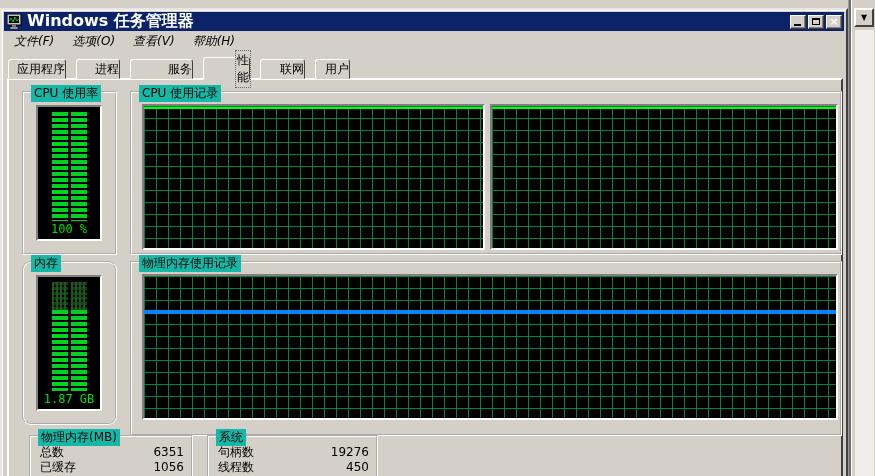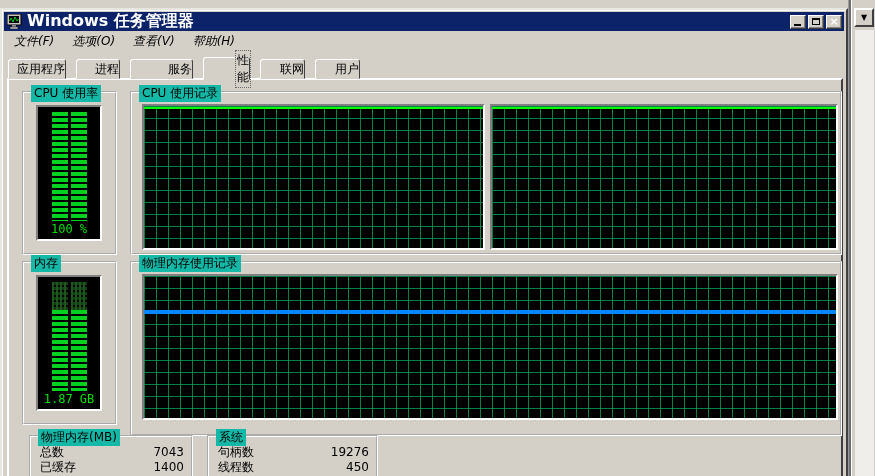--- a/index.html
+++ b/index.html
@@ -55,36 +55,36 @@
   .tab { height:20px; background:#d4d0c8;
     border:1px solid; border-color:#fff #404040 transparent #fff;
     border-radius:3px 3px 0 0;
     display:flex; align-items:center; justify-content:flex-end;
     margin-right:10px; }
   .tab:nth-child(1){ width:58px; }
   .tab:nth-child(2){ width:44px; }
   .tab:nth-child(3){ width:63px; }
   .tab:nth-child(4){ width:47px; }
   .tab:nth-child(5){ width:45px; }
-  .tab:nth-child(6){ width:45px; }
+  .tab:nth-child(6){ width:35px; }
   .tab.selected { height:23px; margin-bottom:-1px; background:#d4d0c8; z-index:4;padding-left:36px; }
   .tab.selected .tab-label { outline:1px dotted #666; outline-offset:1px; }
 
   .page { position:absolute; left:5px; top:68px; width:836px; height:405px;
     background:#d4d0c8;
     border:2px solid; border-color:#fff #404040 #404040 #fff; z-index:2; }
 
   
   .grp { position:absolute; border:2px groove #ffffff; }
   .grp-label { position:absolute; top:-8px; left:7px; background:#14b8a6;
     padding:0 3px; white-space:nowrap; font-size:12px; }
 
   .grp-cpu-gauge  { left:13px;  top:11px;  width:95px;  height:164px; }
   .grp-cpu-hist   { left:121px; top:11px;  width:712px; height:164px; }
-  .grp-mem-gauge  { left:13px;  top:181px; width:95px;  height:164px; }
+  .grp-mem-gauge  { left:13px;  top:181px; width:95px;  height:164px;border-radius:9px; }
   .grp-mem-hist   { left:121px; top:181px; width:712px; height:175px; }
   .grp-phys       { left:20px;  top:355px; width:164px; height:62px; }
   .grp-sys        { left:198px; top:355px; width:171px; height:62px; }
 
   
   .led-panel { position:absolute; left:12px; top:12px; width:66px; height:136px;
     background:#000; border:2px solid; border-color:#808080 #fff #fff #808080;
     display:flex; flex-direction:column; }
   .led-bars { flex:1; width:35px; margin:5px auto 1px; position:relative;
     display:flex; gap:3px; }
@@ -231,25 +231,25 @@
       <div class="graph graph-mem">
         <div class="mem-line" style="top: 25.5%;"></div>
       </div>
     </div>
 
     <div class="grp grp-phys">
       <span class="grp-label">物理内存(MB)</span>
       <div class="stat-rows">
         <div class="stat-row">
           <span>总数</span>
-          <span class="stat-val">7043</span>
+          <span class="stat-val">6351</span>
         </div>
         <div class="stat-row">
           <span>已缓存</span>
-          <span class="stat-val">1400</span>
+          <span class="stat-val">1056</span>
         </div>
         <div class="stat-row">
           <span>可用</span>
           <span class="stat-val">1040</span>
         </div>
       </div>
     </div>
 
     <div class="grp grp-sys">
       <span class="grp-label">系统</span>

